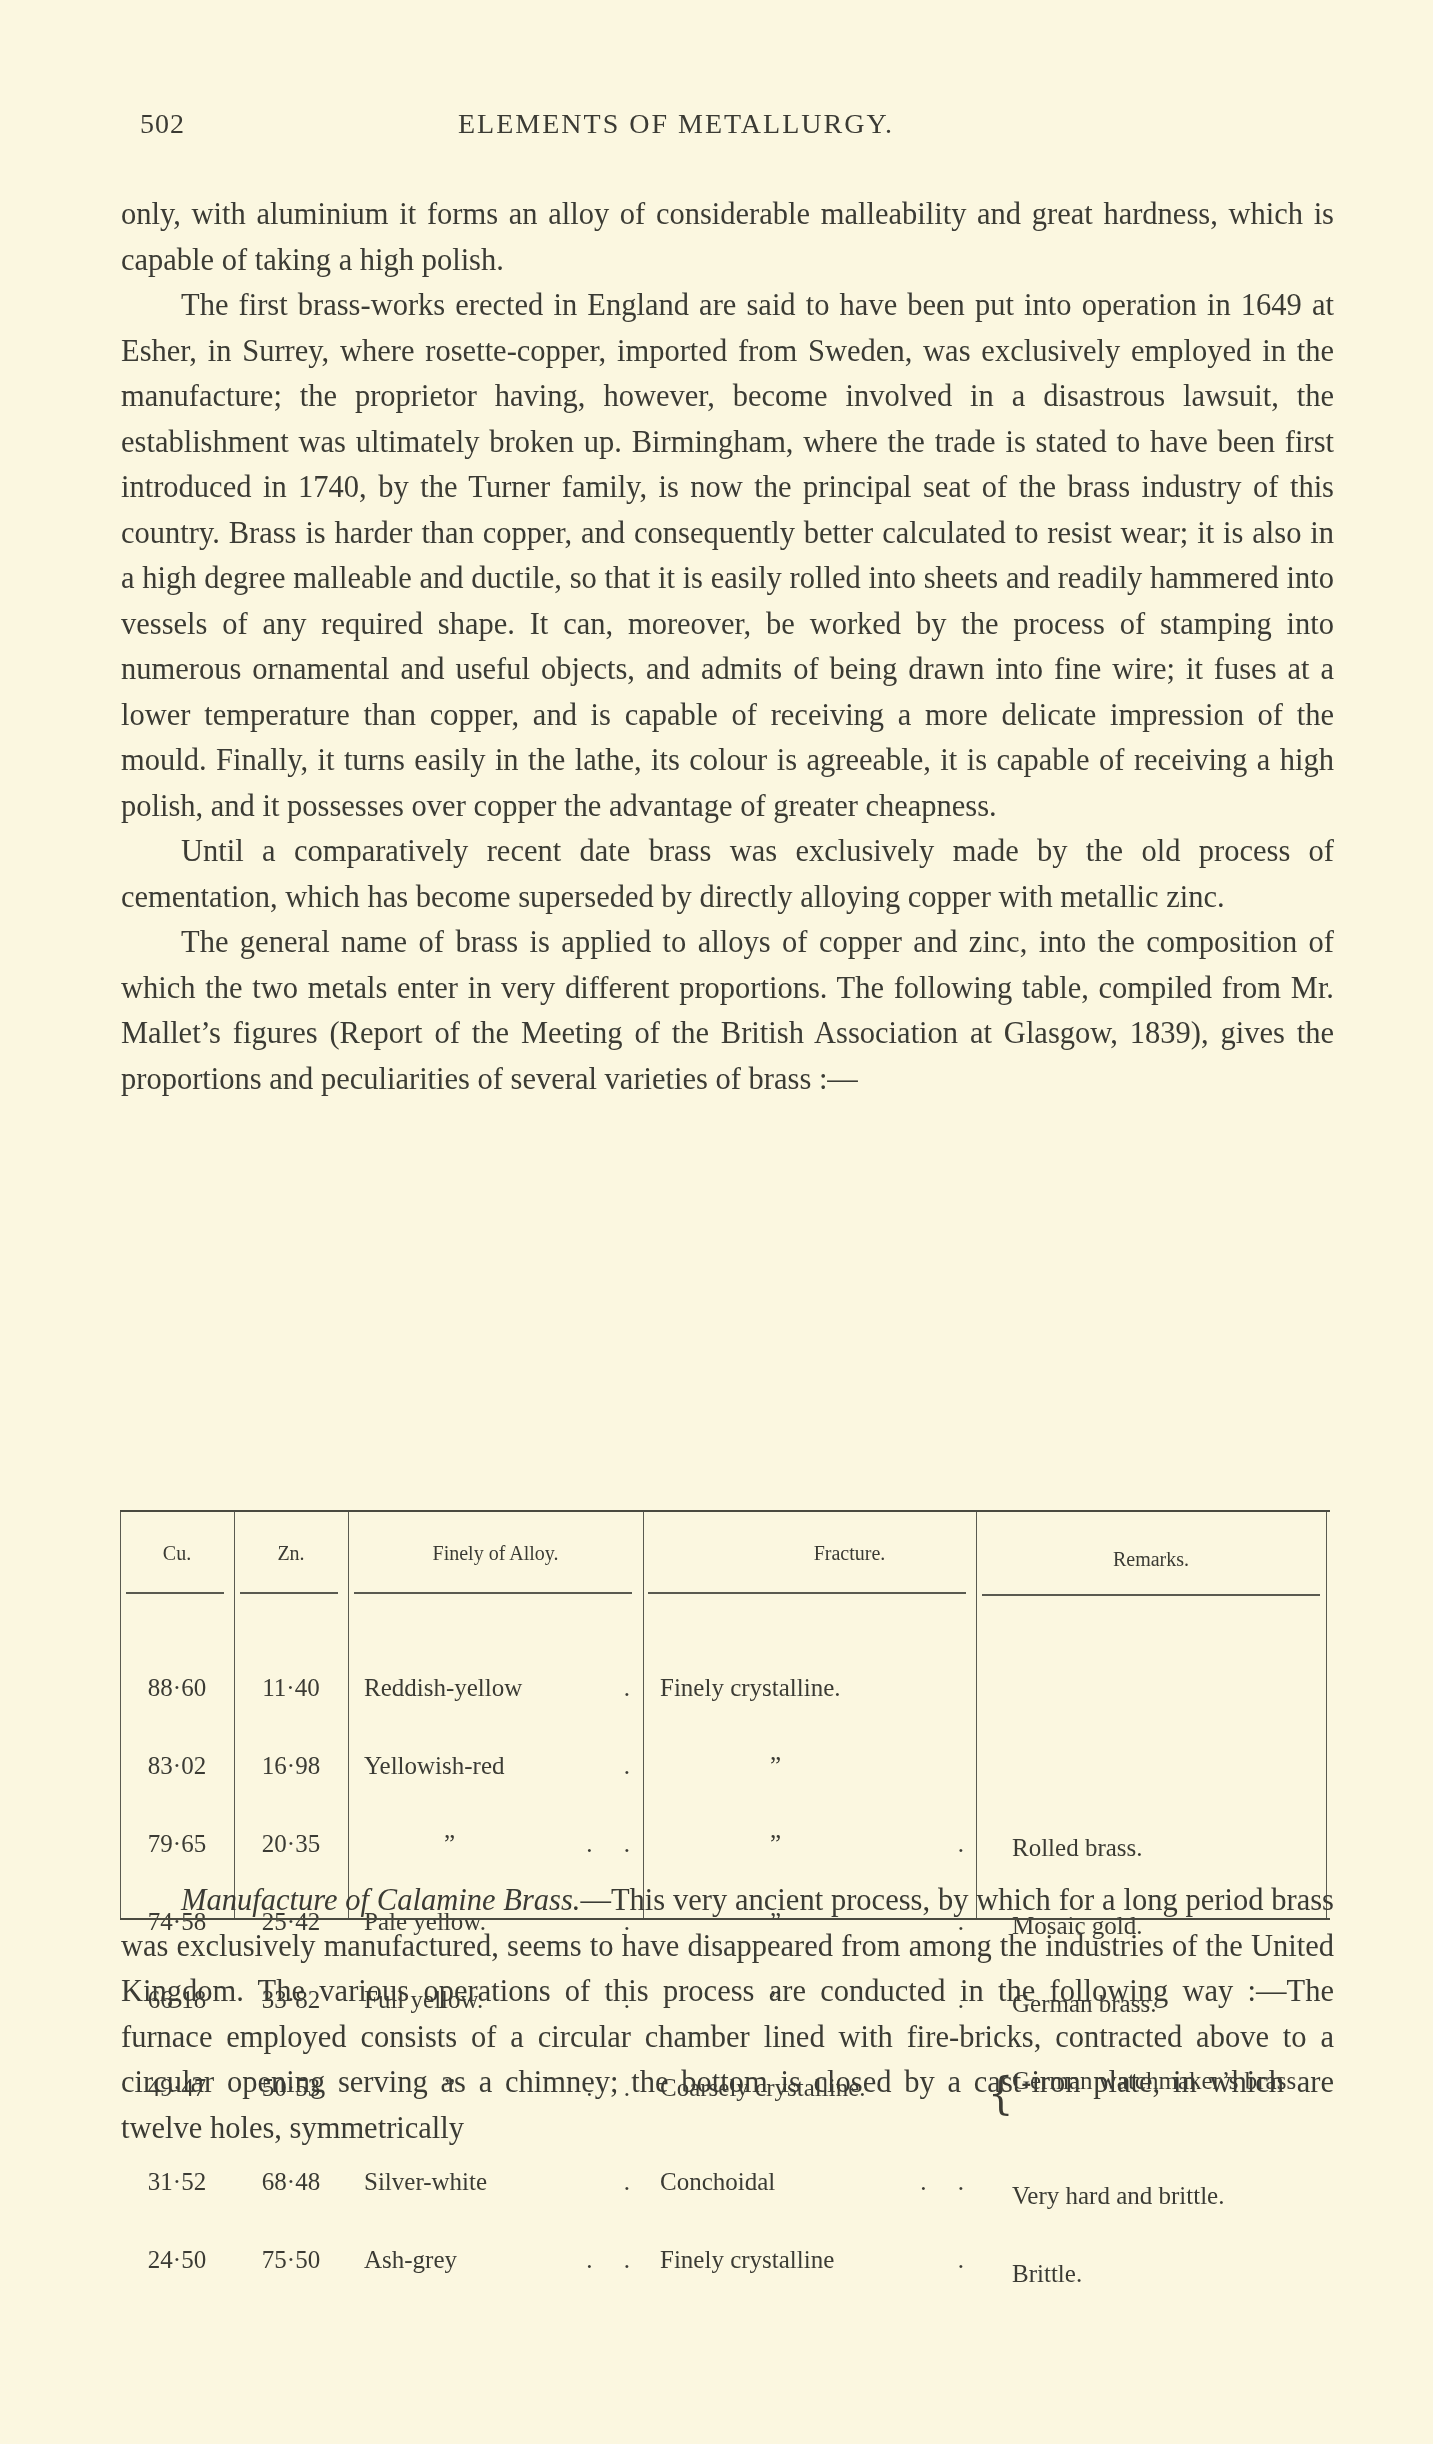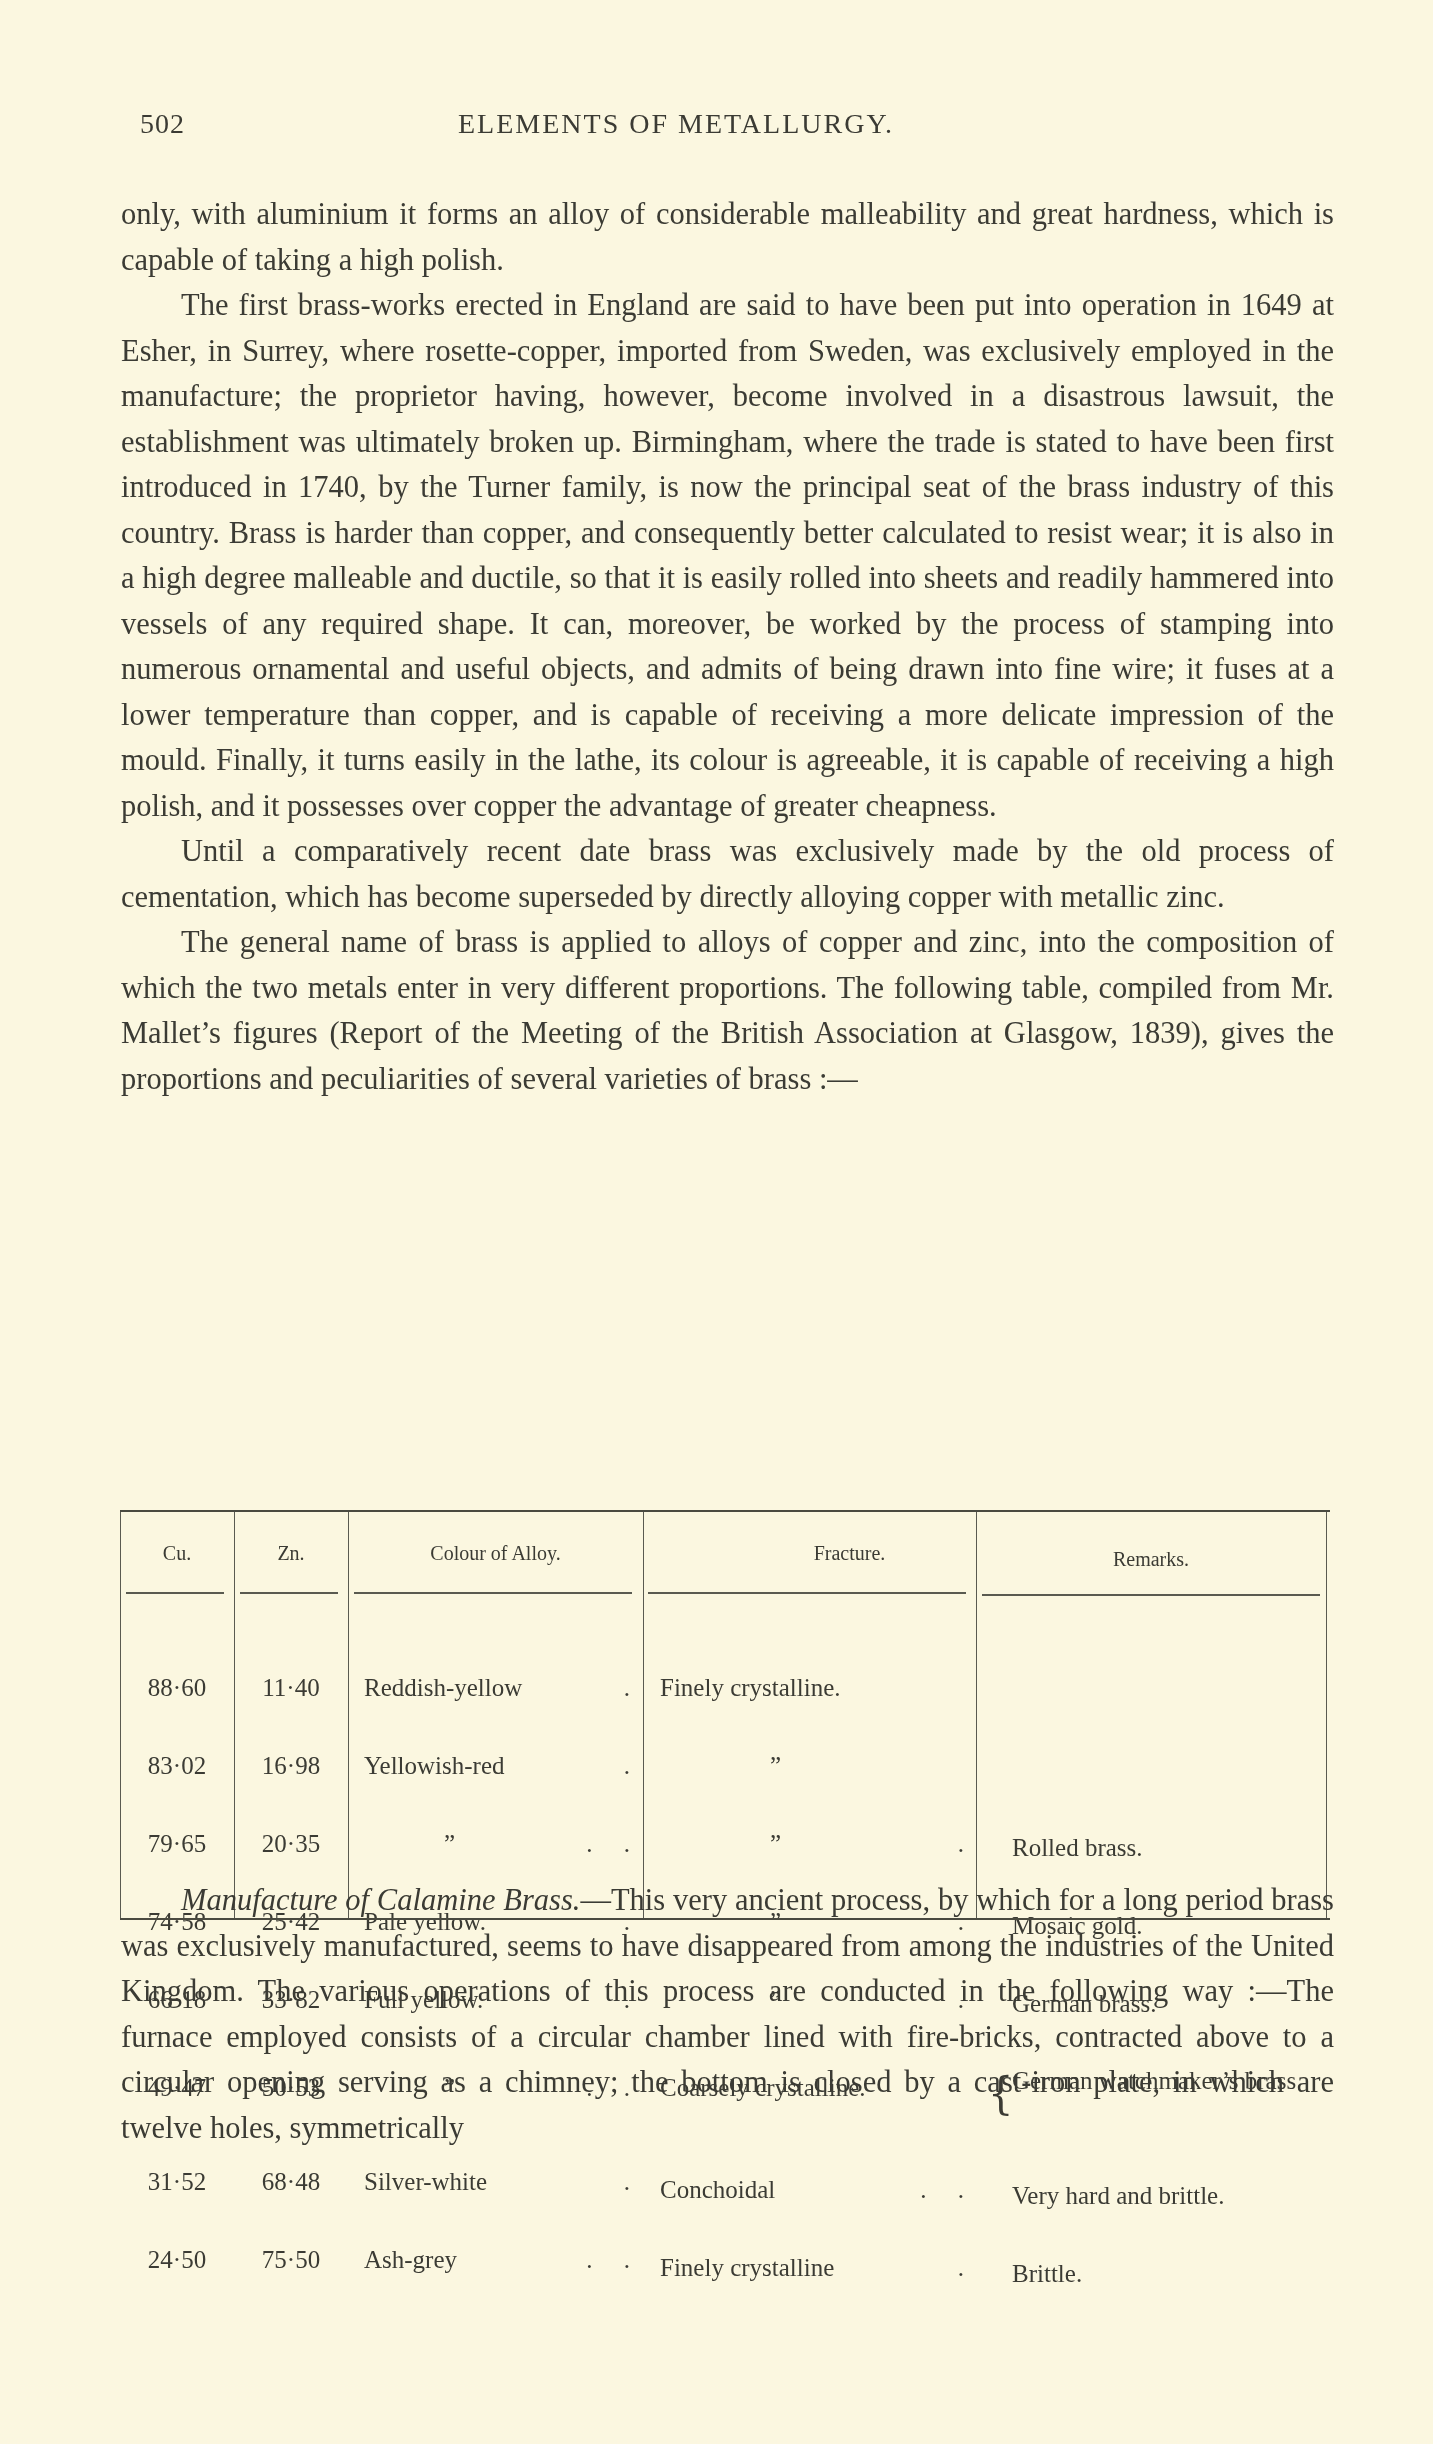--- a/index.html
+++ b/index.html
@@ -72,21 +72,21 @@
 
     <div class="vline" style="left:0;height:408px;"></div>
     <div class="vline" style="left:114px;height:408px;"></div>
     <div class="vline" style="left:228px;height:408px;"></div>
     <div class="vline" style="left:523px;height:408px;"></div>
     <div class="vline" style="left:856px;height:408px;"></div>
     <div class="vline" style="left:1206px;height:408px;"></div>
 
     <div class="th" style="left:0;width:114px;">Cu.</div>
     <div class="th" style="left:114px;width:114px;">Zn.</div>
-    <div class="th" style="left:228px;width:295px;">Colour of Alloy.</div>
+    <div class="th" style="left:228px;width:295px;">Finely of Alloy.</div>
     <div class="th" style="left:523px;width:333px;padding-left:40px;">Fracture.</div>
     <div class="th" style="left:856px;width:350px;top:38px;">Remarks.</div>
 
     <div class="hline" style="left:6px;width:98px;"></div>
     <div class="hline" style="left:120px;width:98px;"></div>
     <div class="hline" style="left:234px;width:278px;"></div>
     <div class="hline" style="left:528px;width:318px;"></div>
     <div class="hline" style="left:862px;width:338px;top:84px;"></div>
 
     <div class="col-text num" style="left:0;width:114px;">
@@ -122,21 +122,21 @@
       <div class="cell"><span>Ash-grey</span><span class="dots">.&nbsp;&nbsp;&nbsp;&nbsp;&nbsp;.</span></div>
     </div>
 
     <div class="col-text" style="left:540px;width:304px;">
       <div class="cell"><span>Finely crystalline.</span></div>
       <div class="cell"><span style="padding-left:110px">”</span></div>
       <div class="cell"><span style="padding-left:110px">”</span><span class="dots">.</span></div>
       <div class="cell"><span style="padding-left:110px">”</span><span class="dots">.</span></div>
       <div class="cell"><span style="padding-left:110px">”</span><span class="dots">.</span></div>
       <div class="cell tall"><span>Coarsely crystalline.</span></div>
-      <div class="cell" style="margin-top:14px"><span>Conchoidal</span><span class="dots">.&nbsp;&nbsp;&nbsp;&nbsp;&nbsp;.</span></div>
+      <div class="cell" style="margin-top:6px"><span>Conchoidal</span><span class="dots">.&nbsp;&nbsp;&nbsp;&nbsp;&nbsp;.</span></div>
       <div class="cell"><span>Finely crystalline</span><span class="dots">.</span></div>
     </div>
 
     <div class="col-text" style="left:892px;width:312px;">
       <div class="cell"></div>
       <div class="cell"></div>
       <div class="cell" style="margin-top:4px">Rolled brass.</div>
       <div class="cell">Mosaic gold.</div>
       <div class="cell">German brass.</div>
       <div class="cell" style="height:46px;white-space:normal;line-height:24px;"><span class="brace">{</span><span>German watchmaker’s brass</span></div>

